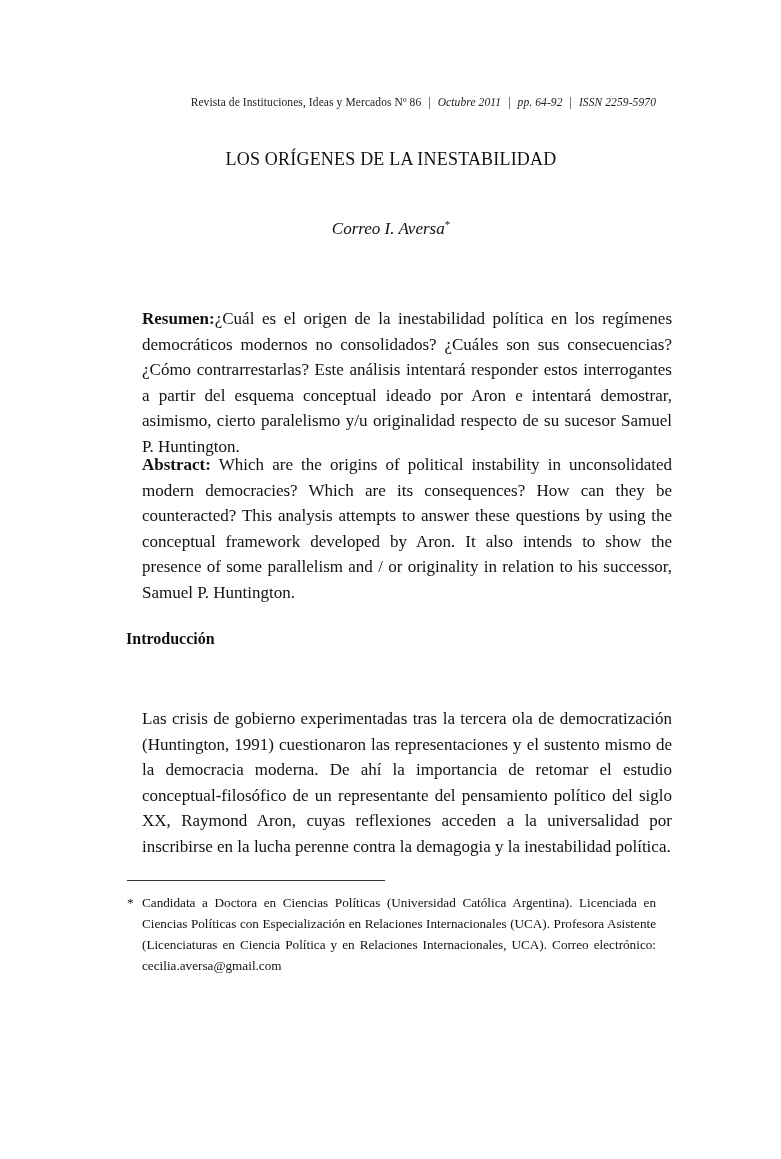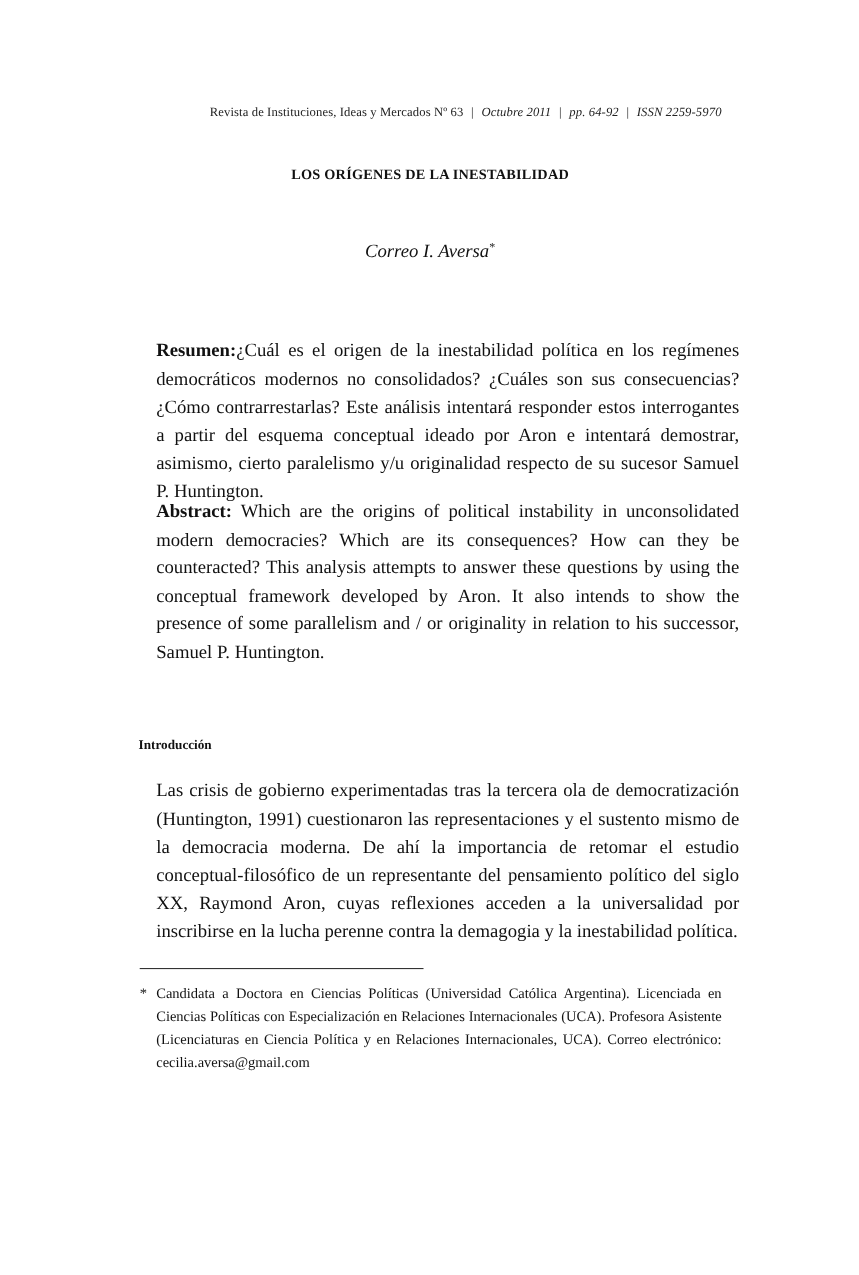--- a/index.html
+++ b/index.html
@@ -37,22 +37,22 @@
   }
   .running-header em {
     font-style: italic;
   }
   .title {
     position: absolute;
     top: 146px;
     left: 0;
     width: 530px;
     text-align: center;
-    font-weight: bold;
-    font-size: 13px;
+    font-weight: normal;
+    font-size: 18px;
     line-height: 26px;
     letter-spacing: 0.2px;
   }
   .title div { margin: 0; }
   .author {
     position: absolute;
     top: 219px;
     left: 0;
     width: 530px;
     text-align: center;
@@ -72,24 +72,24 @@
     font-size: 17px;
     line-height: 25.5px;
     text-align: justify;
     margin: 16px;
   }
   .para b { font-weight: bold; }
   .resumen { top: 290px; }
   .abstract { top: 436px; }
   .section-heading {
     position: absolute;
-    top: 670px;
+    top: 630px;
     left: 0;
     font-weight: bold;
-    font-size: 12px;
+    font-size: 16px;
   }
   .intro { top: 690px; }
   .footnote-rule {
     position: absolute;
     top: 880px;
     left: 1px;
     width: 258px;
     height: 0;
     border-top: 1px solid #333;
   }
@@ -111,21 +111,21 @@
     display: block;
     margin-left: 16px;
   }
 </style>
 </head>
 <body>
 
 <div class="page">
 
   <div class="running-header">
-    <span>Revista de Instituciones, Ideas y Mercados Nº 63</span>
+    <span>Revista de Instituciones, Ideas y Mercados Nº 86</span>
     <span class="sep">|</span>
     <em>Octubre 2011</em>
     <span class="sep">|</span>
     <em>pp. 64-92</em>
     <span class="sep">|</span>
     <em>ISSN 2259-5970</em>
   </div>
 
   <div class="title">
     <div>LOS ORÍGENES DE LA INESTABILIDAD</div>

